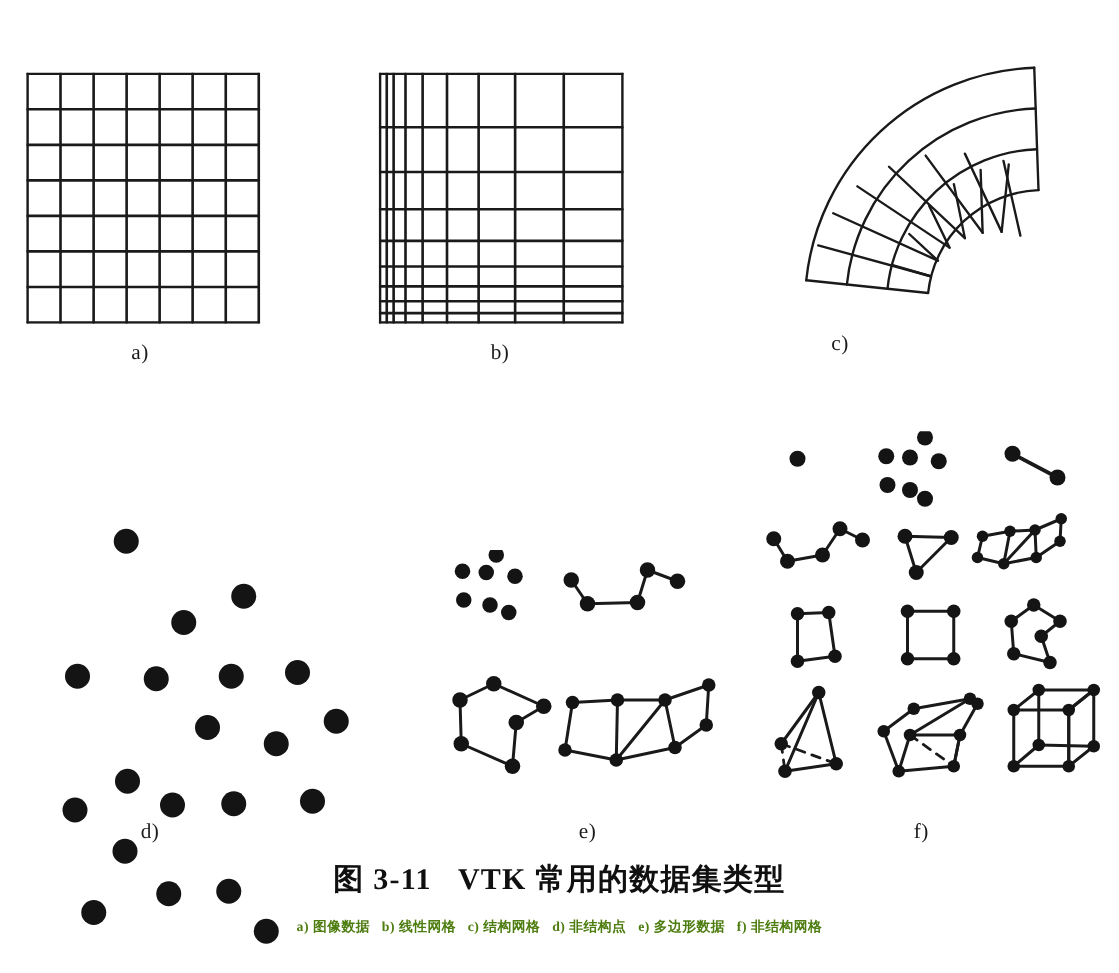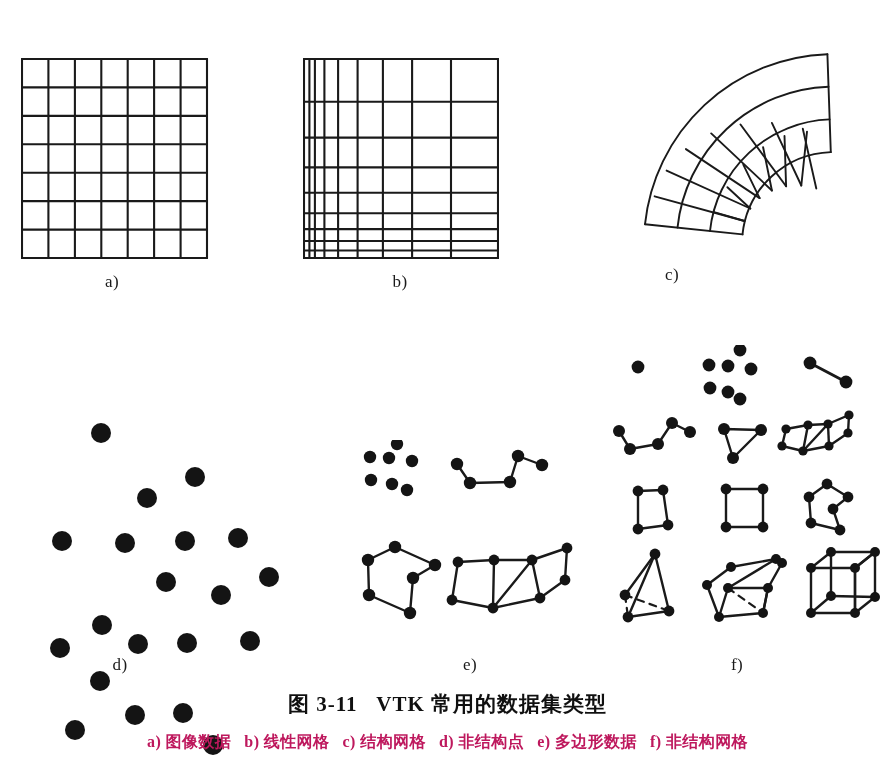--- a/index.html
+++ b/index.html
@@ -47,34 +47,34 @@
   #caption-block {
     position: absolute;
     left: 0;
     top: 690px;
     width: 895px;
     text-align: center;
   }
 
   #figure-title {
     font-family: "Liberation Serif", "DejaVu Serif", serif;
-    font-size: 21px;
+    font-size: 24px;
     font-weight: bold;
     color: #101010;
     letter-spacing: 1px;
     line-height: 28px;
     white-space: pre;
   }
 
   #figure-subcaption {
     margin-top: 12px;
     font-family: "Liberation Serif", "DejaVu Serif", serif;
-    font-size: 16px;
+    font-size: 11px;
     font-weight: bold;
-    color: #be185d;
+    color: #4d7c0f;
     letter-spacing: 0.4px;
     line-height: 24px;
     white-space: pre;
   }
 
   
   .stroke-line {
     stroke: #1a1a1a;
     fill: none;
     stroke-linecap: round;

